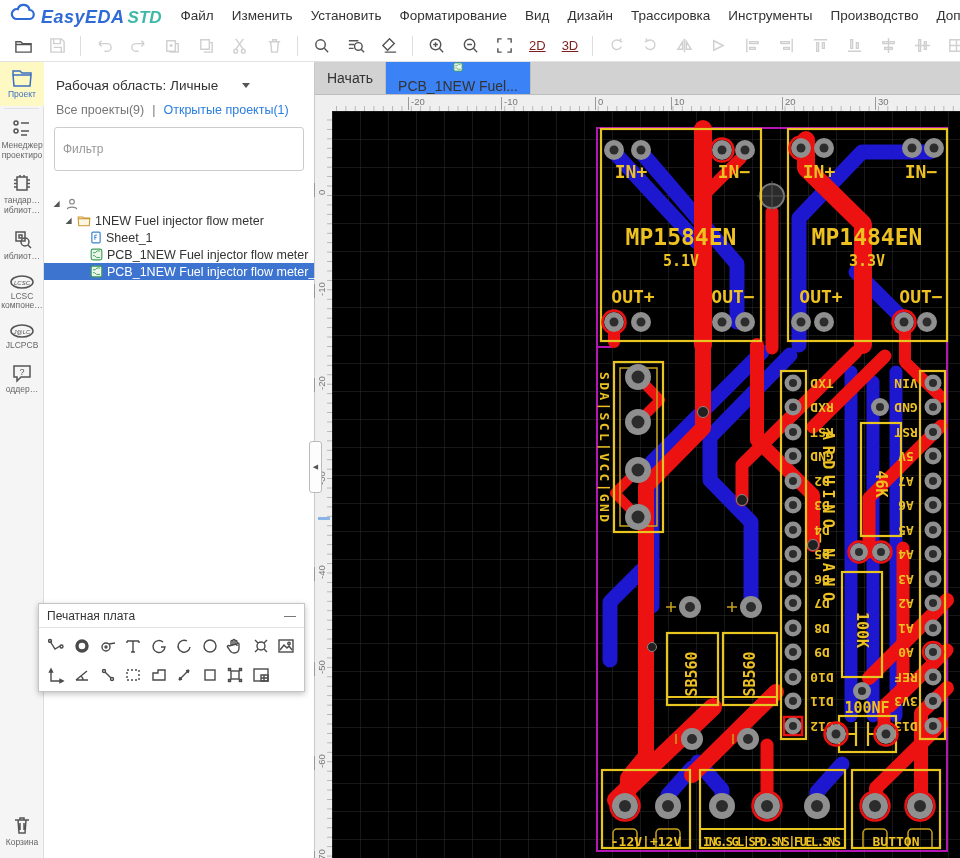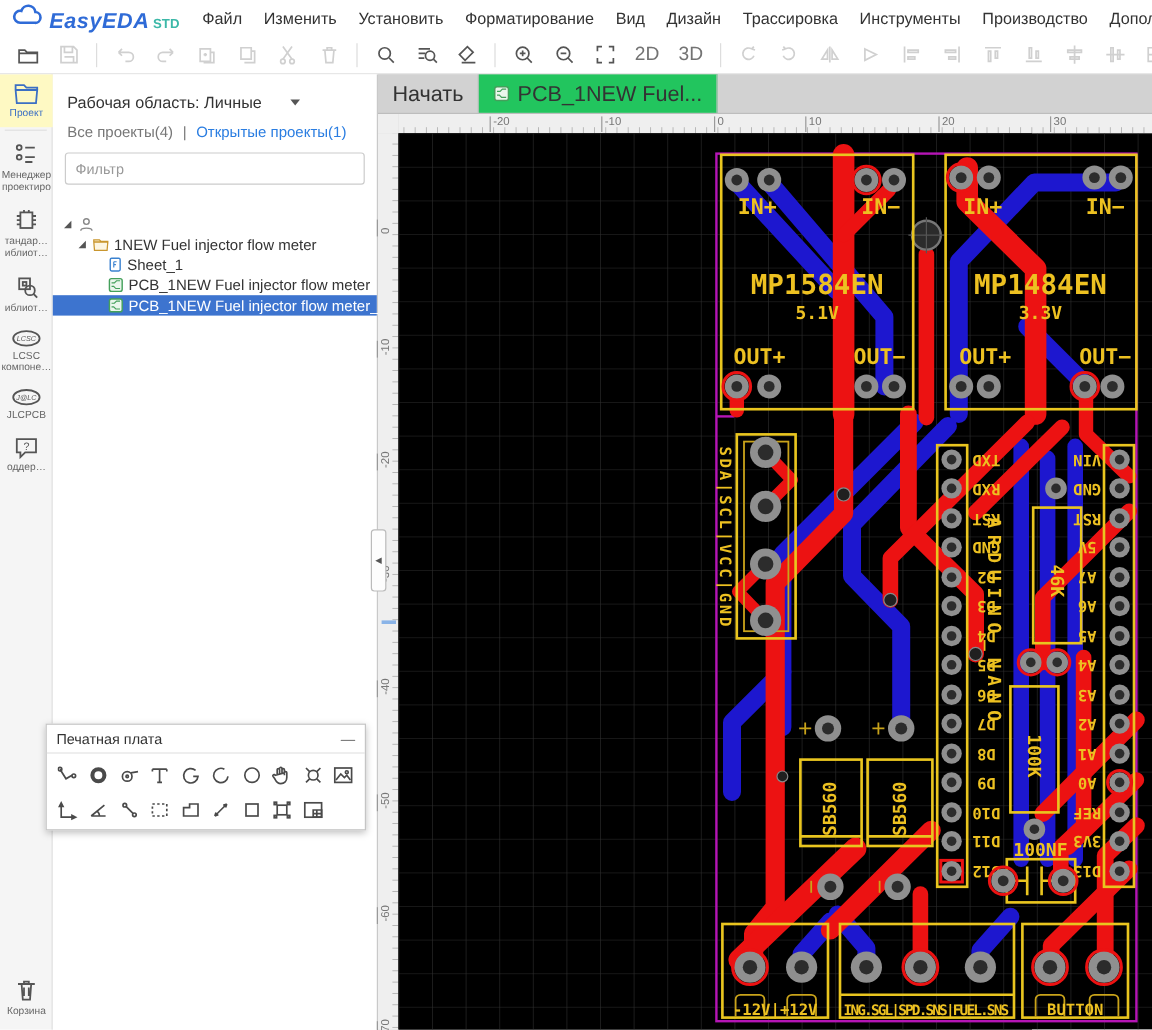--- a/index.html
+++ b/index.html
@@ -4,49 +4,49 @@
 <style>
   * { margin:0; padding:0; box-sizing:border-box; }
   html,body { width:960px; height:858px; overflow:hidden; background:#fff;
     font-family:"Liberation Sans", sans-serif; }
   .abs { position:absolute; }
 
   
   #menubar { left:0; top:0; width:960px; height:30px; background:#fff; display:flex; align-items:center; }
   #logo { display:flex; align-items:baseline; gap:3px; padding:0 10px 0 8px; white-space:nowrap;justify-content:center; }
   #logo .brand { color:#2f6bd7; font-size:18px; font-weight:bold; font-style:italic; letter-spacing:.5px; }
-  #logo .edition { color:#3cb8a8; font-size:11px; font-weight:bold; }
+  #logo .edition { color:#3cb8a8; font-size:17px; font-weight:bold;font-style:italic; }
   #menubar .menu-item { font-size:13.5px; color:#333; padding:0 9px; white-space:nowrap; cursor:default; }
   
   #toolbar { left:0; top:30px; width:960px; height:32px; background:#fff; border-bottom:1px solid #e2e2e2;
     display:flex; align-items:center; padding-left:8px; gap:4px; overflow:hidden; }
   .tbtn { width:30px; height:26px; display:flex; align-items:center; justify-content:center; flex:0 0 auto; }
   .tbtn svg { stroke:#555; fill:none; stroke-width:1.5; }
   .tbtn.off svg { stroke:#d0d0d0; }
   .tsep { width:1px; height:20px; background:#ddd; margin:0 4px; flex:0 0 auto; }
-  .tlabel { font-size:16px; color:#737373; padding:0 6px; flex:0 0 auto; }
+  .tlabel { font-size:13px; color:#7f1d1d; padding:0 6px; flex:0 0 auto;text-decoration:underline; }
 
   
   #sidebar { left:0; top:62px; width:44px; height:796px; background:#f5f5f5; border-right:1px solid #ddd; }
   .side-item { width:44px; text-align:center; color:#666; font-size:8.5px; line-height:1.15;
     padding:6px 1px; word-wrap:break-word; }
   .side-item svg { stroke:#555; fill:none; stroke-width:1.5; display:block; margin:0 auto 2px; }
   .side-item.active { color:#3b6fc4; background:#fef9c3; }
   .side-item.active svg { stroke:#3b6fc4; }
   .side-sep { height:1px; background:#e0e0e0; margin:2px 4px; }
   #trash-item { position:absolute; bottom:4px; left:0; }
 
   
   #projpanel { left:44px; top:62px; width:271px; height:796px; background:#fff; border-right:1px solid #c9c9c9; }
   #ws-header { padding:16px 12px 6px; font-size:13.5px; color:#333; display:flex; align-items:center; gap:24px; }
   .caret-down { width:0; height:0; border-left:4px solid transparent; border-right:4px solid transparent; border-top:5px solid #555; }
   #proj-links { padding:4px 12px 8px; font-size:12.5px; color:#777; display:flex; gap:8px; }
   #proj-links .blue { color:#2a7de1; }
   #filter-wrap { padding:2px 10px 10px; }
-  #filter-input { width:100%; height:27px; border:1px solid #ccc; border-radius:3px; padding:0 8px; font-size:12px; color:#333; outline:none; }
+  #filter-input { width:100%; height:44px; border:1px solid #ccc; border-radius:3px; padding:0 8px; font-size:12px; color:#333; outline:none; }
   #filter-input::placeholder { color:#999; }
   .tree { font-size:12.5px; color:#333; margin-top:14px; }
   .tree-row { display:flex; align-items:center; height:17px; gap:4px; white-space:nowrap; }
   .tree-caret { color:#555; font-size:8px; width:9px; text-align:center; }
   .tree-row.selected { background:#3d74cf; color:#fff; }
   .ticon { flex:0 0 auto; }
 
   
   #pcbpanel { left:38px; top:603px; width:267px; height:89px; background:#fff; border:1px solid #c5c5c5;
     box-shadow:0 2px 6px rgba(0,0,0,.25); z-index:30; }
@@ -54,23 +54,23 @@
     justify-content:space-between; padding:0 8px; font-size:12px; color:#333; }
   #pcbpanel-min { color:#666; font-size:12px; cursor:default; }
   .toolgrid { display:flex; flex-wrap:wrap; padding:3px 5px; }
   .ptool { width:25.5px; height:29px; display:flex; align-items:center; justify-content:center; }
   .ptool svg { stroke:#4a4a4a; fill:none; stroke-width:1.4; }
 
   
   #canvas-area { left:315px; top:62px; width:645px; height:796px; background:#d2d2d2; }
   #tabbar { position:absolute; left:0; top:0; width:645px; height:33px; background:#d2d2d2;
     display:flex; align-items:stretch; border-bottom:1px solid #bdbdbd; }
-  .tab { display:flex; align-items:center; gap:6px; padding:0 12px; font-size:18px; color:#333;
+  .tab { display:flex; align-items:center; gap:6px; padding:0 12px; font-size:14px; color:#333;
     border-right:1px solid #c0c0c0; white-space:nowrap;text-align:right; }
-  .tab.active { background:#22c55e; }
+  .tab.active { background:#3b82f6;flex-direction:column; }
   #corner { position:absolute; left:0; top:33px; width:17px; height:16px; background:#efefef; }
   #hruler { position:absolute; left:17px; top:33px; width:628px; height:16px; background:#efefef;
     background-image:repeating-linear-gradient(90deg, transparent 0 8.35px, #b5b5b5 8.35px 9.35px);
     background-size:9.35px 5px; background-repeat:repeat-x; background-position:5px 11px; }
   .hlab { position:absolute; top:1px; font-size:9.5px; color:#777; }
   .hlab::before { content:""; position:absolute; left:-3px; top:1px; width:1px; height:13px; background:#999; }
   #vruler { position:absolute; left:0; top:49px; width:17px; height:747px; background:#efefef;
     background-image:repeating-linear-gradient(180deg, transparent 0 8.45px, #b5b5b5 8.45px 9.45px);
     background-size:5px 9.45px; background-repeat:repeat-y; background-position:12px 0; }
   .vlab { position:absolute; left:1px; font-size:9.5px; color:#777; transform:rotate(-90deg); transform-origin:0 0; white-space:nowrap; }
@@ -318,21 +318,21 @@
     <span>Корзина</span>
   </div>
 </div>
 
 <div id="projpanel" class="abs">
   <div id="ws-header">
     <span>Рабочая область: Личные</span>
     <span class="caret-down"></span>
   </div>
   <div id="proj-links">
-    <span>Все проекты(4)</span>
+    <span>Все проекты(9)</span>
     <span>|</span>
     <span class="blue">Открытые проекты(1)</span>
   </div>
   <div id="filter-wrap">
     <input id="filter-input" type="text" placeholder="Фильтр" style="">
   </div>
   <div class="tree">
     <div class="tree-row" style="padding-left:8px">
       <span class="tree-caret">◢</span>
       <svg class="ticon" width="14" height="14" viewBox="0 0 24 24">

